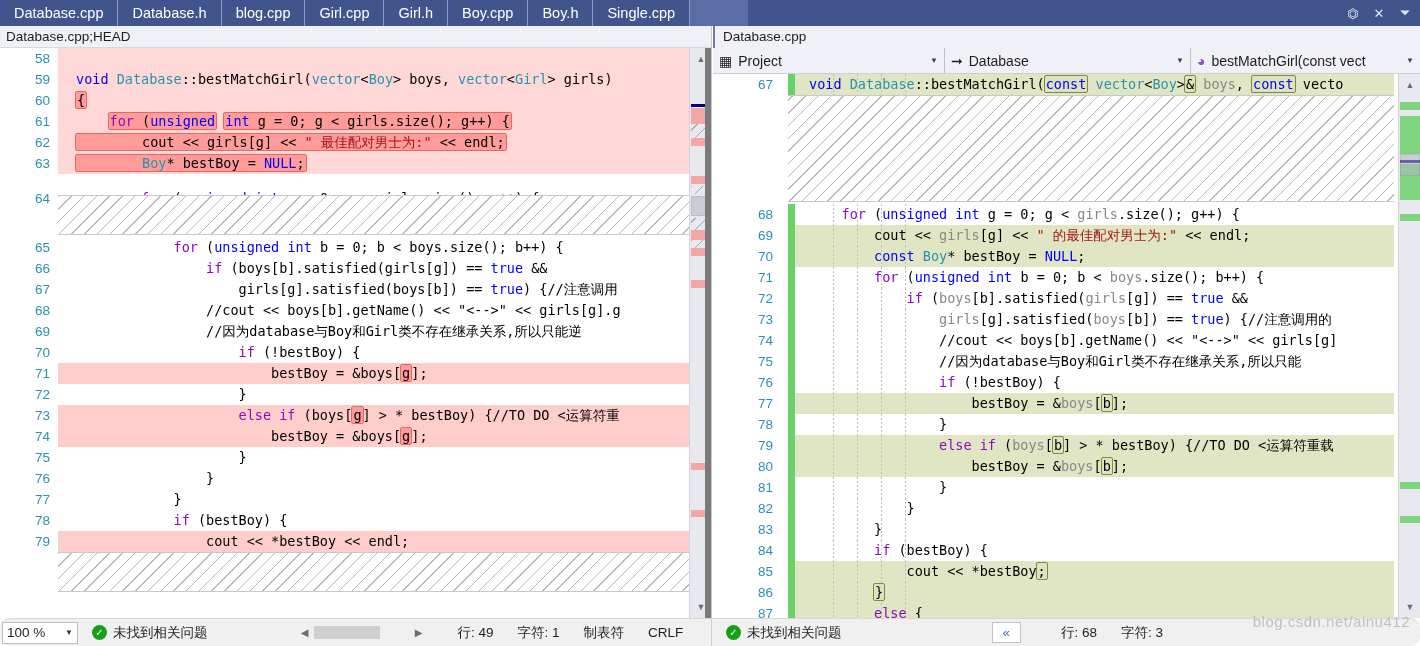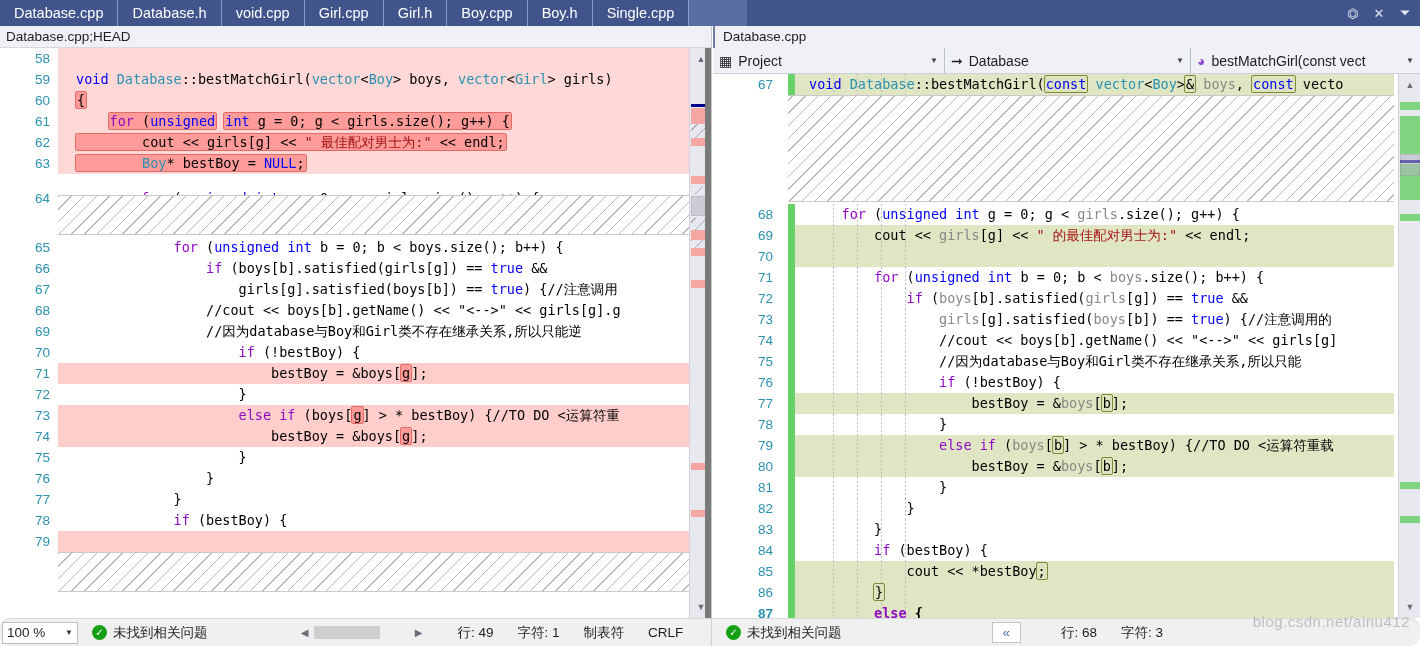--- a/index.html
+++ b/index.html
@@ -170,21 +170,21 @@
 <div id="app">
 
   <div class="tabstrip">
     <div class="tab active-left">
         <span>Database.cpp</span>
       </div>
     <div class="tab">
         <span>Database.h</span>
       </div>
     <div class="tab">
-        <span>void.cpp</span>
+        <span>blog.cpp</span>
       </div>
     <div class="tab">
         <span>Girl.cpp</span>
       </div>
     <div class="tab">
         <span>Girl.h</span>
       </div>
     <div class="tab">
         <span>Boy.cpp</span>
       </div>
@@ -296,20 +296,21 @@
             <div class="gutter">77</div>
             <div class="codetext lcode">            }</div>
           </div>
           <div class="row" style="position: absolute; top: 462px; left: 0px; right: 0px;">
             <div class="gutter">78</div>
             <div class="codetext lcode">            <span class="kw2">if</span> (bestBoy) {</div>
           </div>
           <div class="row" style="position: absolute; top: 483px; left: 0px; right: 0px;">
             <div class="rowbg del-line"></div>
             <div class="gutter">79</div>
+            <div class="codetext lcode">                cout &lt;&lt; *bestBoy &lt;&lt; endl;</div>
           </div>
           <div class="hatch" style="top: 504px; height: 40px;"></div>
         </div>
 
       <div class="vscroll">
         <div class="arrow up">▲</div>
         <div class="arrow dn">▼</div>
         <div class="mark mark-cur" style="top:56px;"></div>
         <div class="mark mark-del" style="top:60px;height:16px;"></div>
         <div class="mark mark-hatch" style="top:76px;height:14px;"></div>
@@ -381,20 +382,21 @@
             <div class="codetext rcode">        cout &lt;&lt; <span class="dim">girls</span>[g] &lt;&lt; <span class="str">" 的最佳配对男士为:"</span> &lt;&lt; endl;</div>
           </div>
           <div class="row" style="position: absolute; top: 172px; left: 0px; right: 0px;">
             <div class="rowbg add-line"></div>
             <div class="changebar"></div>
             <div class="guideline" style="left: 120px;"></div>
             <div class="guideline" style="left: 144px;"></div>
             <div class="guideline" style="left: 168px;"></div>
             <div class="guideline" style="left: 192px;"></div>
             <div class="gutter rgutter">70</div>
+            <div class="codetext rcode">        <span class="kw">const</span> <span class="typ">Boy</span>* bestBoy = <span class="kw">NULL</span>;</div>
           </div>
           <div class="row" style="position: absolute; top: 193px; left: 0px; right: 0px;">
             <div class="changebar"></div>
             <div class="guideline" style="left: 120px;"></div>
             <div class="guideline" style="left: 144px;"></div>
             <div class="guideline" style="left: 168px;"></div>
             <div class="guideline" style="left: 192px;"></div>
             <div class="gutter rgutter">71</div>
             <div class="codetext rcode">        <span class="kw2">for</span> (<span class="kw">unsigned</span> <span class="kw">int</span> b = 0; b &lt; <span class="dim">boys</span>.size(); b++) {</div>
           </div>
@@ -531,21 +533,21 @@
           <div class="row" style="position: absolute; top: 508px; left: 0px; right: 0px;">
             <div class="rowbg add-line"></div>
             <div class="changebar"></div>
             <div class="guideline" style="left: 120px;"></div>
             <div class="guideline" style="left: 144px;"></div>
             <div class="guideline" style="left: 168px;"></div>
             <div class="guideline" style="left: 192px;"></div>
             <div class="gutter rgutter">86</div>
             <div class="codetext rcode">        <span class="tok-add">}</span></div>
           </div>
-          <div class="row" style="position: absolute; top: 529px; left: 0px; right: 0px; font-weight: bold;">
+          <div class="row" style="position: absolute; top: 529px; left: 0px; right: 0px;">
             <div class="rowbg add-line"></div>
             <div class="changebar"></div>
             <div class="guideline" style="left: 120px;"></div>
             <div class="guideline" style="left: 144px;"></div>
             <div class="guideline" style="left: 168px;"></div>
             <div class="guideline" style="left: 192px;"></div>
             <div class="gutter rgutter">87</div>
             <div class="codetext rcode">        <span class="kw2">else</span> {</div>
           </div>
         </div>

